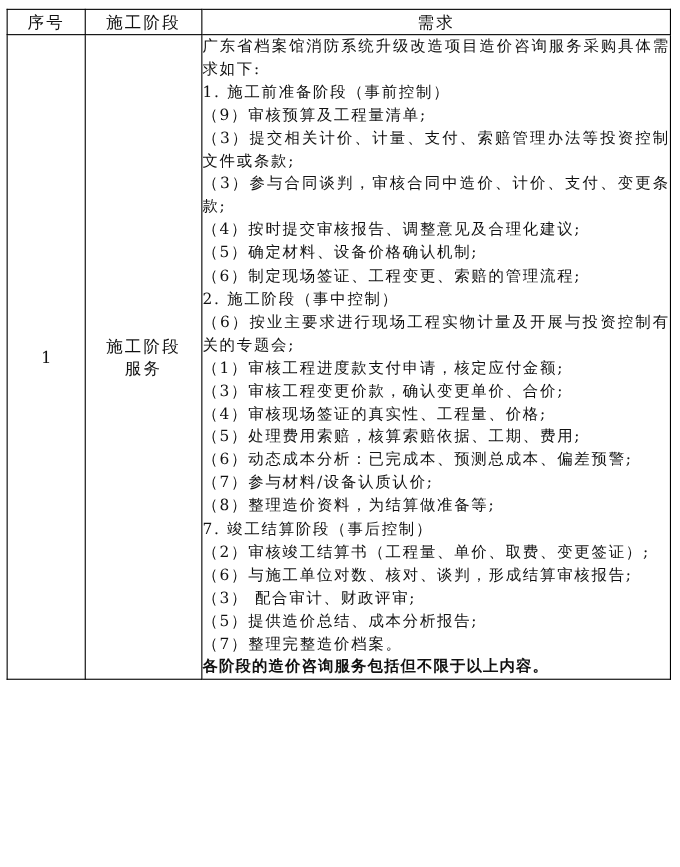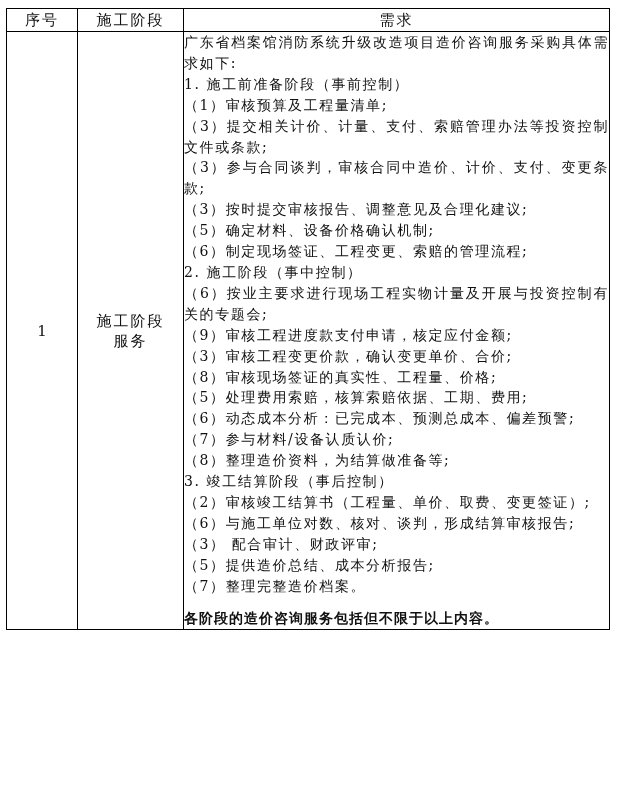--- a/index.html
+++ b/index.html
@@ -9,21 +9,21 @@
               border-collapse: collapse; table-layout: fixed; }
   table.req td, table.req th { border: 1.5px solid #000; padding: 0; }
   col.c1 { width: 71px; } col.c2 { width: 106px; } col.c3 { width: 426px; }
   th { font-weight: normal; font-size: 15px; height: 22px; line-height: 22px;
        text-align: center; letter-spacing: 2px; }
   td.num, td.name { text-align: center; vertical-align: middle; font-size: 15px; }
   td.name { line-height: 20px; letter-spacing: 2px; }
   td.content { vertical-align: top; padding: 0 4px 2px 4px; font-size: 14px;
                line-height: 20.9px; letter-spacing: 1.6px; text-align: justify; }
   .line { display: block; }
-  .bold { font-weight: bold; font-family: "DejaVu Sans", "Liberation Sans", sans-serif; letter-spacing: 1px; margin-top: 12px; }
+  .bold { font-weight: bold; font-family: "DejaVu Sans", "Liberation Sans", sans-serif; letter-spacing: 1px; }
 </style>
 </head>
 <body>
 
 <table class="req">
   <colgroup>
       <col class="c1">
       <col class="c2">
       <col class="c3">
     </colgroup>
@@ -37,36 +37,36 @@
   <tbody>
     <tr>
       <td class="num">1</td>
       <td class="name">
         <span class="line">施工阶段</span>
         <span class="line">服务</span>
       </td>
       <td class="content">
         <span class="line">广东省档案馆消防系统升级改造项目造价咨询服务采购具体需求如下:</span>
         <span class="line">1. 施工前准备阶段（事前控制）</span>
-        <span class="line">（1）审核预算及工程量清单;</span>
+        <span class="line">（9）审核预算及工程量清单;</span>
         <span class="line">（3）提交相关计价、计量、支付、索赔管理办法等投资控制文件或条款;</span>
         <span class="line">（3）参与合同谈判，审核合同中造价、计价、支付、变更条款;</span>
-        <span class="line">（3）按时提交审核报告、调整意见及合理化建议;</span>
+        <span class="line">（4）按时提交审核报告、调整意见及合理化建议;</span>
         <span class="line">（5）确定材料、设备价格确认机制;</span>
         <span class="line">（6）制定现场签证、工程变更、索赔的管理流程;</span>
         <span class="line">2. 施工阶段（事中控制）</span>
         <span class="line">（6）按业主要求进行现场工程实物计量及开展与投资控制有关的专题会;</span>
-        <span class="line">（9）审核工程进度款支付申请，核定应付金额;</span>
+        <span class="line">（1）审核工程进度款支付申请，核定应付金额;</span>
         <span class="line">（3）审核工程变更价款，确认变更单价、合价;</span>
-        <span class="line">（8）审核现场签证的真实性、工程量、价格;</span>
+        <span class="line">（4）审核现场签证的真实性、工程量、价格;</span>
         <span class="line">（5）处理费用索赔，核算索赔依据、工期、费用;</span>
         <span class="line">（6）动态成本分析：已完成本、预测总成本、偏差预警;</span>
         <span class="line">（7）参与材料/设备认质认价;</span>
         <span class="line">（8）整理造价资料，为结算做准备等;</span>
-        <span class="line">3. 竣工结算阶段（事后控制）</span>
+        <span class="line">7. 竣工结算阶段（事后控制）</span>
         <span class="line">（2）审核竣工结算书（工程量、单价、取费、变更签证）;</span>
         <span class="line">（6）与施工单位对数、核对、谈判，形成结算审核报告;</span>
         <span class="line">（3） 配合审计、财政评审;</span>
         <span class="line">（5）提供造价总结、成本分析报告;</span>
         <span class="line">（7）整理完整造价档案。</span>
         <span class="line bold">各阶段的造价咨询服务包括但不限于以上内容。</span>
       </td>
     </tr>
   </tbody>
 </table>

